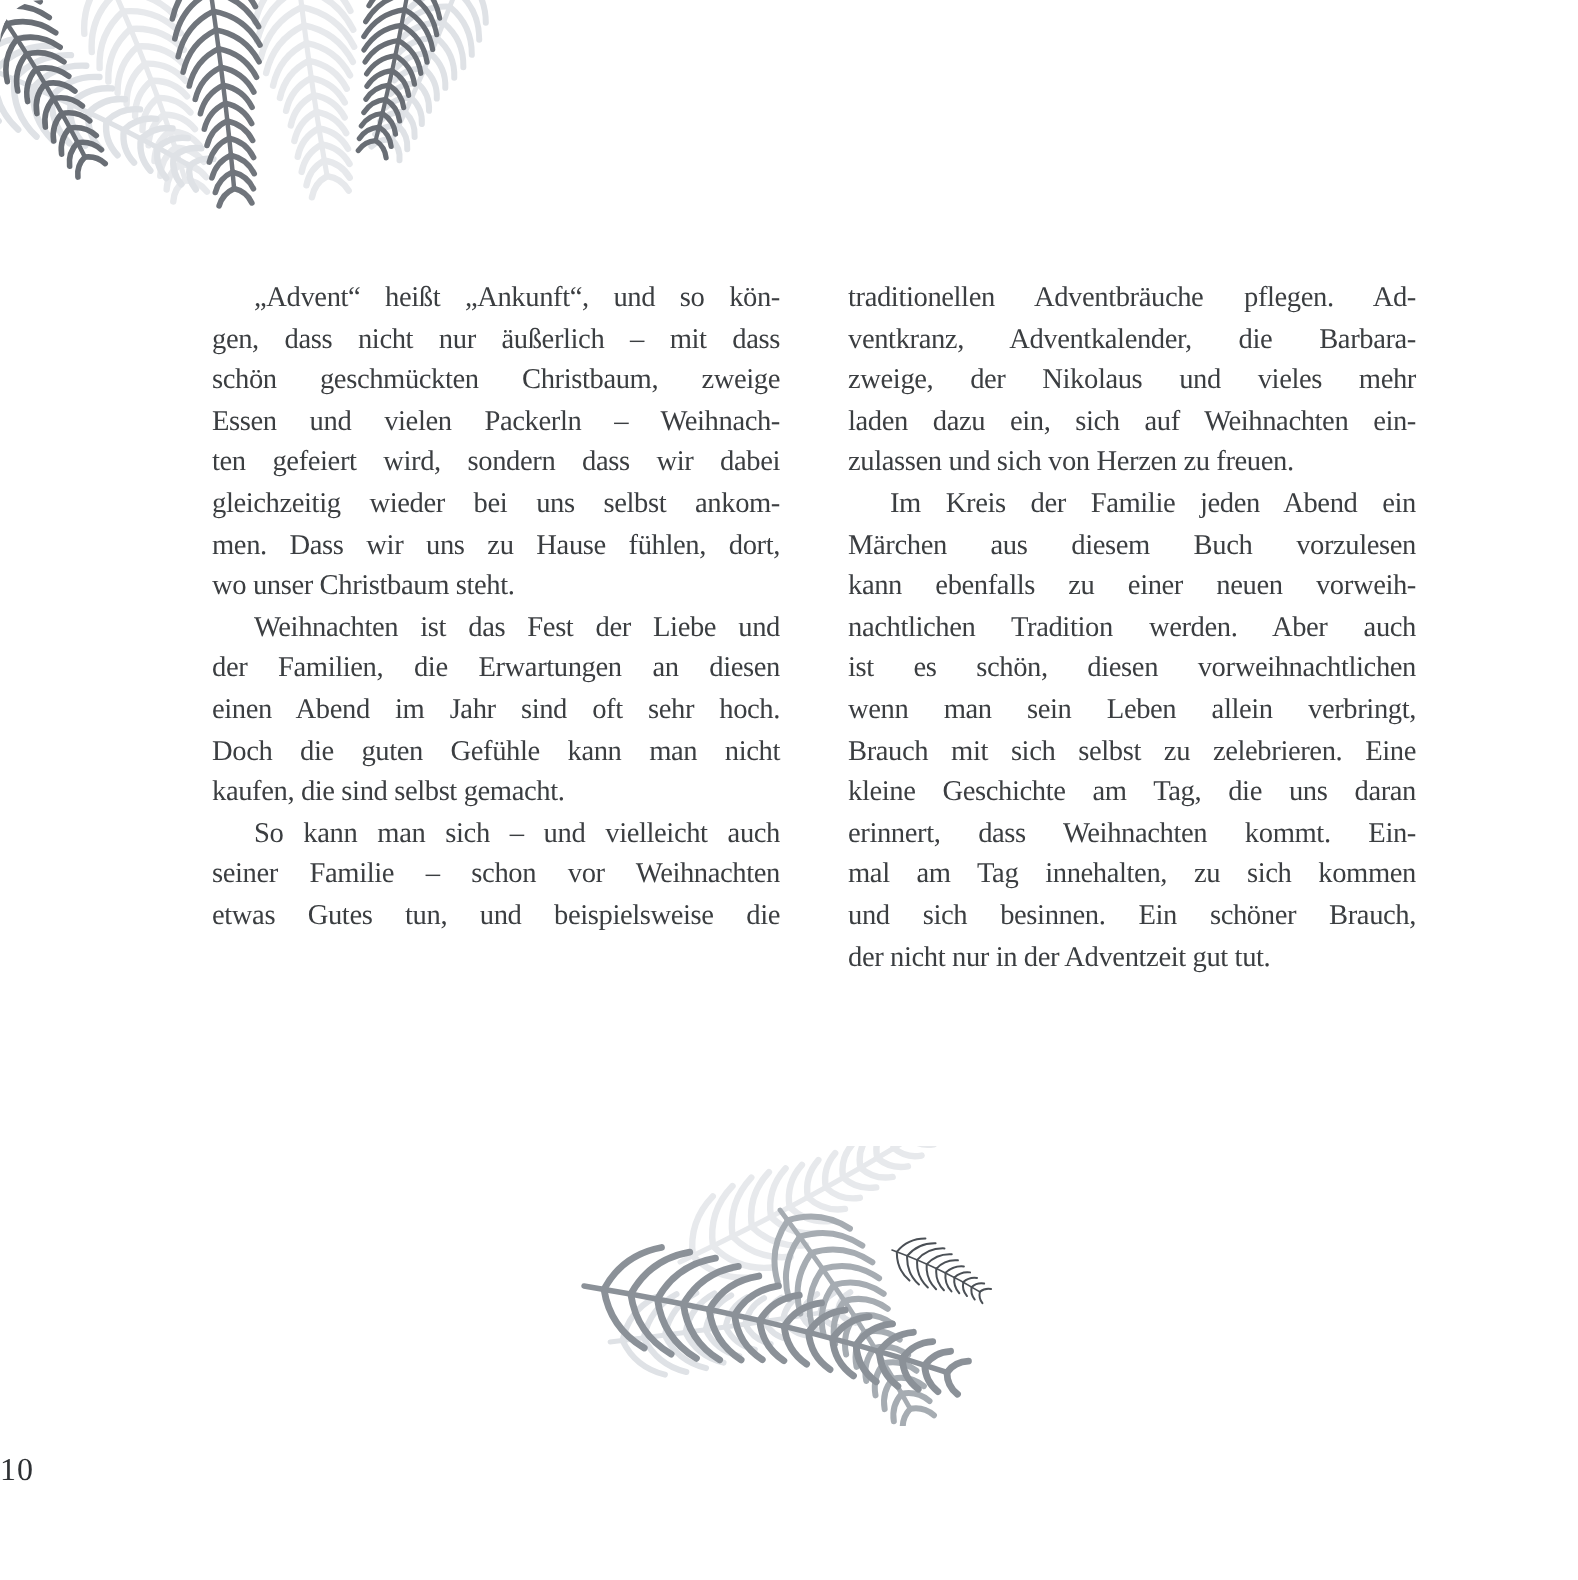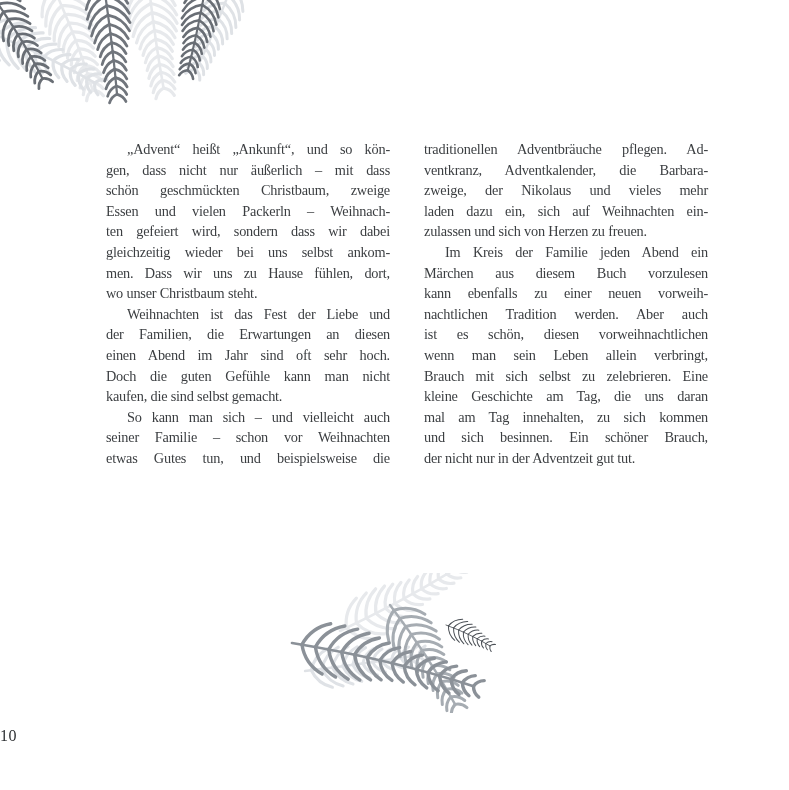--- a/index.html
+++ b/index.html
@@ -1,19 +1,20 @@
 <!DOCTYPE html>
 <html><head>
 <meta charset="utf-8">
 <title>Book Page</title>
 <style>
   html,body{margin:0;padding:0;background:#ffffff;}
   .page{
     position:relative;width:789px;height:790px;background:#ffffff;overflow:hidden;
     font-family:"Liberation Serif",serif;
+    border-radius:21px;
   }
   .col{
     position:absolute;top:139px;width:284px;
     color:#3b3e41;font-size:14.3px;line-height:20.6px;letter-spacing:-0.2px;
   }
   #col-left{left:106px}
   #col-right{left:424px}
   .line{text-align:justify;text-align-last:justify;}
   .line.endline{text-align-last:left;}
   .line.indent{text-indent:21px;}
@@ -401,20 +402,21 @@
       <div class="line">laden dazu ein, sich auf Weihnachten ein-</div>
       <div class="line endline">zulassen und sich von Herzen zu freuen.</div>
       <div class="line indent">Im Kreis der Familie jeden Abend ein</div>
       <div class="line">Märchen aus diesem Buch vorzulesen</div>
       <div class="line">kann ebenfalls zu einer neuen vorweih-</div>
       <div class="line">nachtlichen Tradition werden. Aber auch</div>
       <div class="line">ist es schön, diesen vorweihnachtlichen</div>
       <div class="line">wenn man sein Leben allein verbringt,</div>
       <div class="line">Brauch mit sich selbst zu zelebrieren. Eine</div>
       <div class="line">kleine Geschichte am Tag, die uns daran</div>
+      <div class="line">erinnert, dass Weihnachten kommt. Ein-</div>
       <div class="line">mal am Tag innehalten, zu sich kommen</div>
       <div class="line">und sich besinnen. Ein schöner Brauch,</div>
       <div class="line endline">der nicht nur in der Adventzeit gut tut.</div>
     </div>
 
   <div class="pagenum">10</div>
 
 </div>
 
 </body></html>

